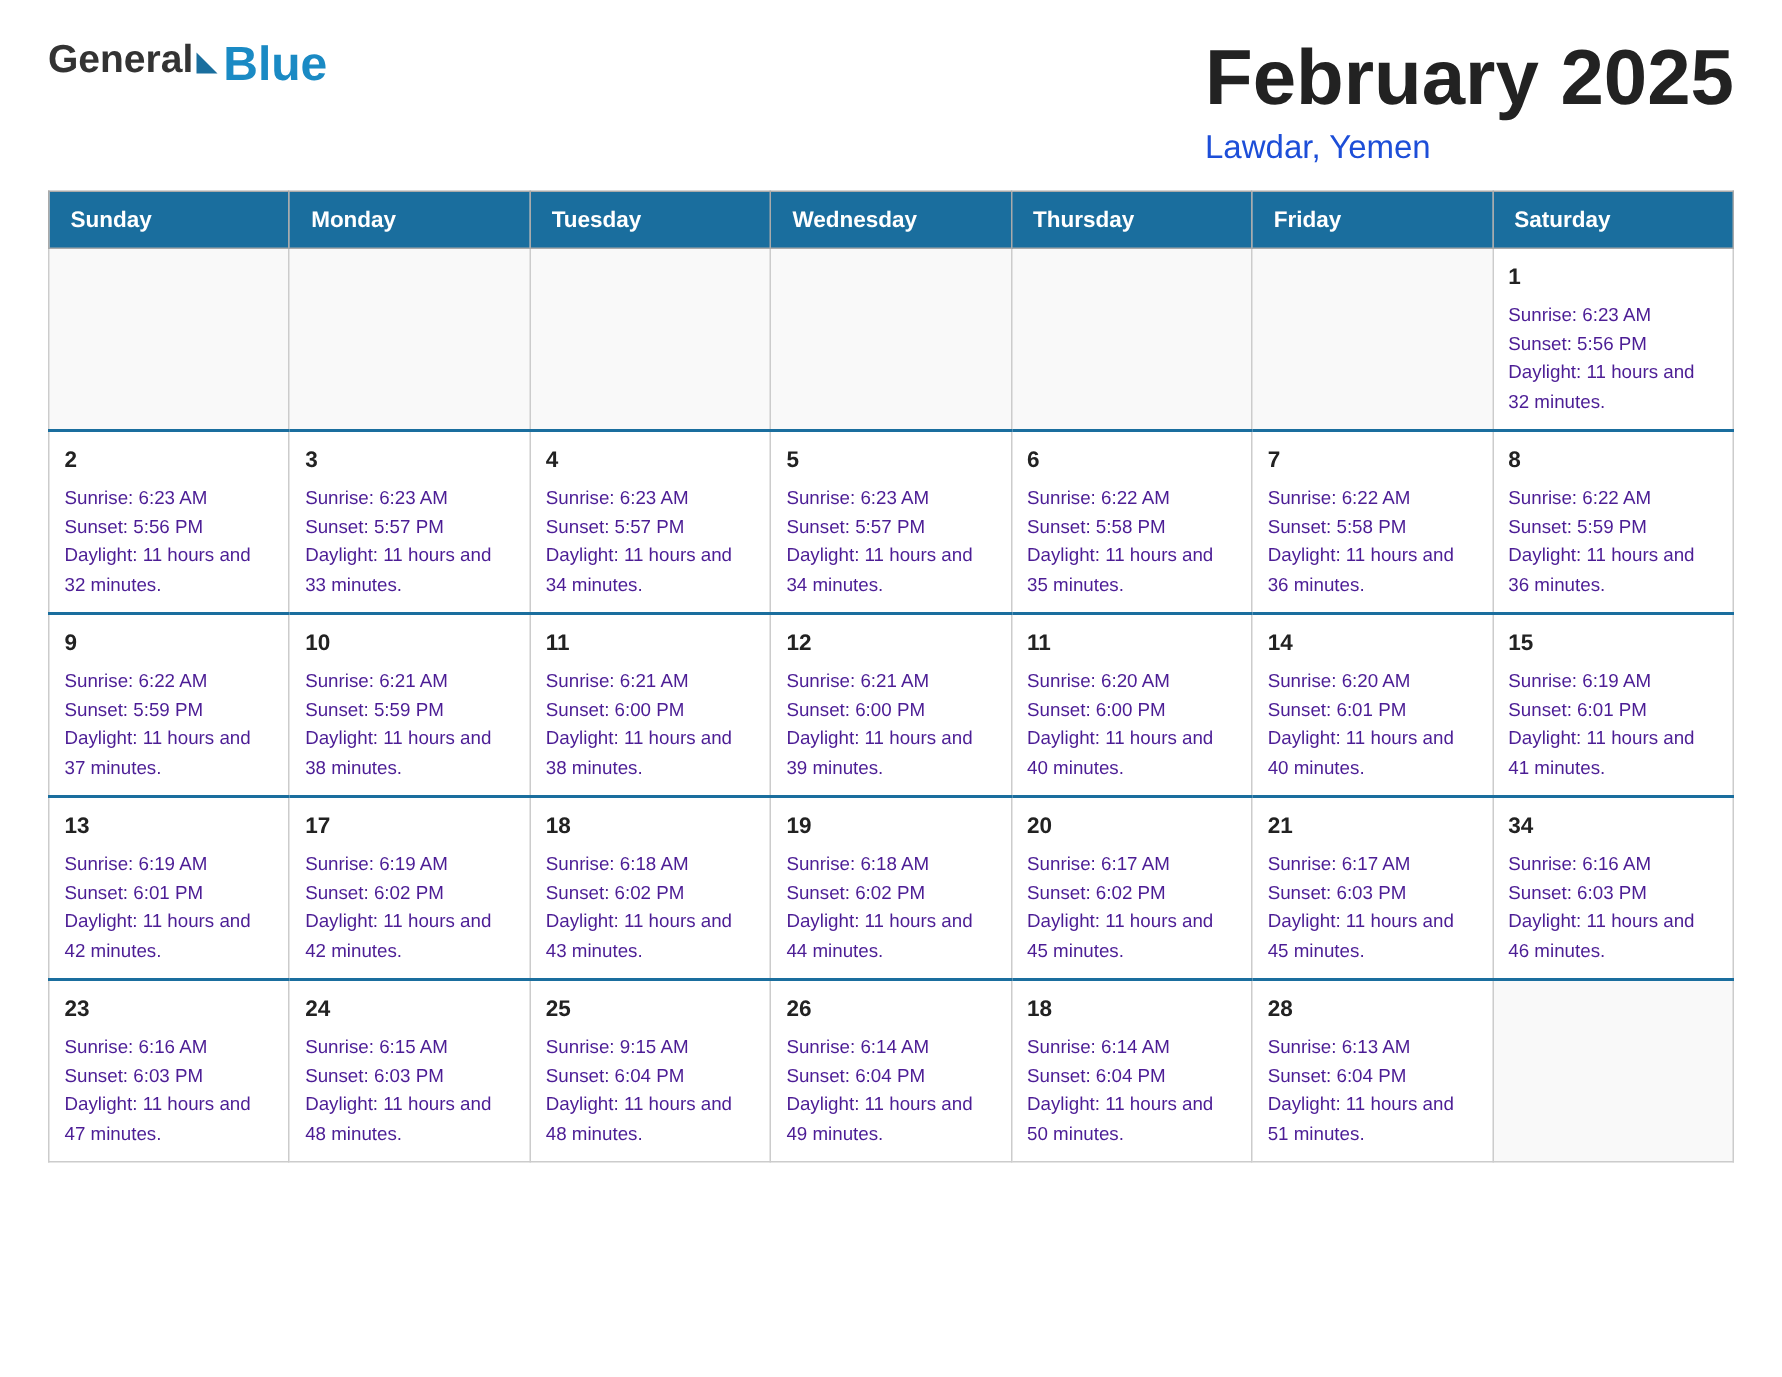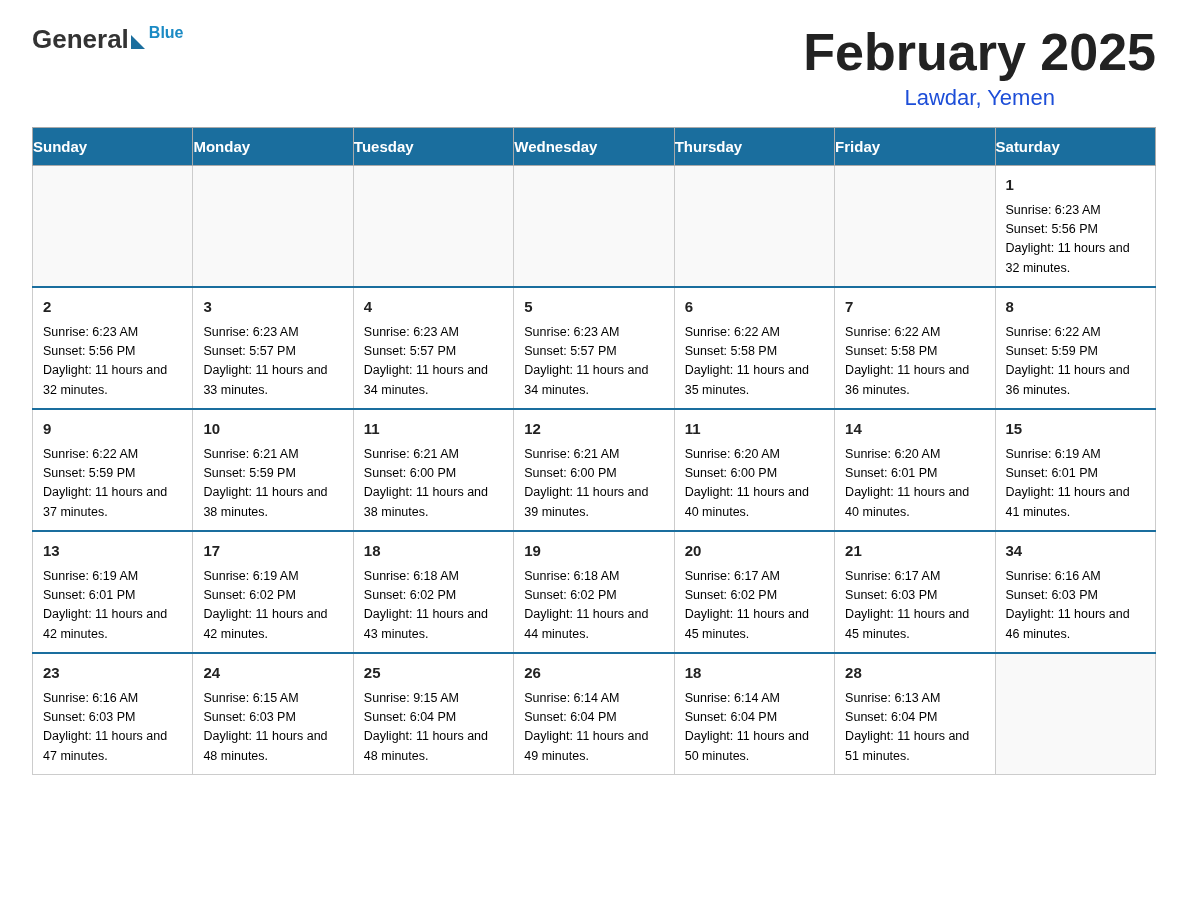--- a/index.html
+++ b/index.html
@@ -35,27 +35,27 @@
       width: 0;
       height: 0;
       border-left: 14px solid #1a6e9e;
       border-top: 14px solid transparent;
       border-bottom: 0px solid transparent;
       display: inline-block;
       margin-left: 2px;
       margin-top: 4px;
     }
     .logo-blue {
-      font-size: 16px;
+      font-size: 32px;
       font-weight: bold;
       color: #1a8ac4;
       margin-left: 4px;
     }
     .title-block {
-      text-align: center;
+      text-align: left;
     }
     .month-title {
       font-size: 52px;
       font-weight: bold;
       color: #222;
       line-height: 1.1;
     }
     .location {
       font-size: 22px;
       color: #1d4ed8;
@@ -64,21 +64,21 @@
     .calendar {
       width: 100%;
       border-collapse: collapse;
       margin-top: 8px;
     }
     .calendar th {
       background: #1a6e9e;
       color: #fff;
       font-size: 15px;
       font-weight: bold;
-      padding: 10px 0;
+      padding: 10px 14px;
       text-align: left;
       border: 1px solid #aaa;
     }
     .calendar td {
       vertical-align: top;
       border: 1px solid #ccc;
       padding: 8px 10px;
       width: 14.28%;
       min-height: 110px;
       background: #fff;
@@ -91,21 +91,21 @@
     }
     .day-number {
       font-size: 15px;
       font-weight: bold;
       color: #222;
       display: block;
       margin-bottom: 4px;
     }
     .day-info {
       font-size: 12.5px;
-      color: #000000;
+      color: #4c1d95;
       line-height: 1.55;
     }
     .row-divider td {
       border-top: 2px solid #1a6e9e;
     }
   </style>
 </head>
 <body>
 
 <div class="header">

